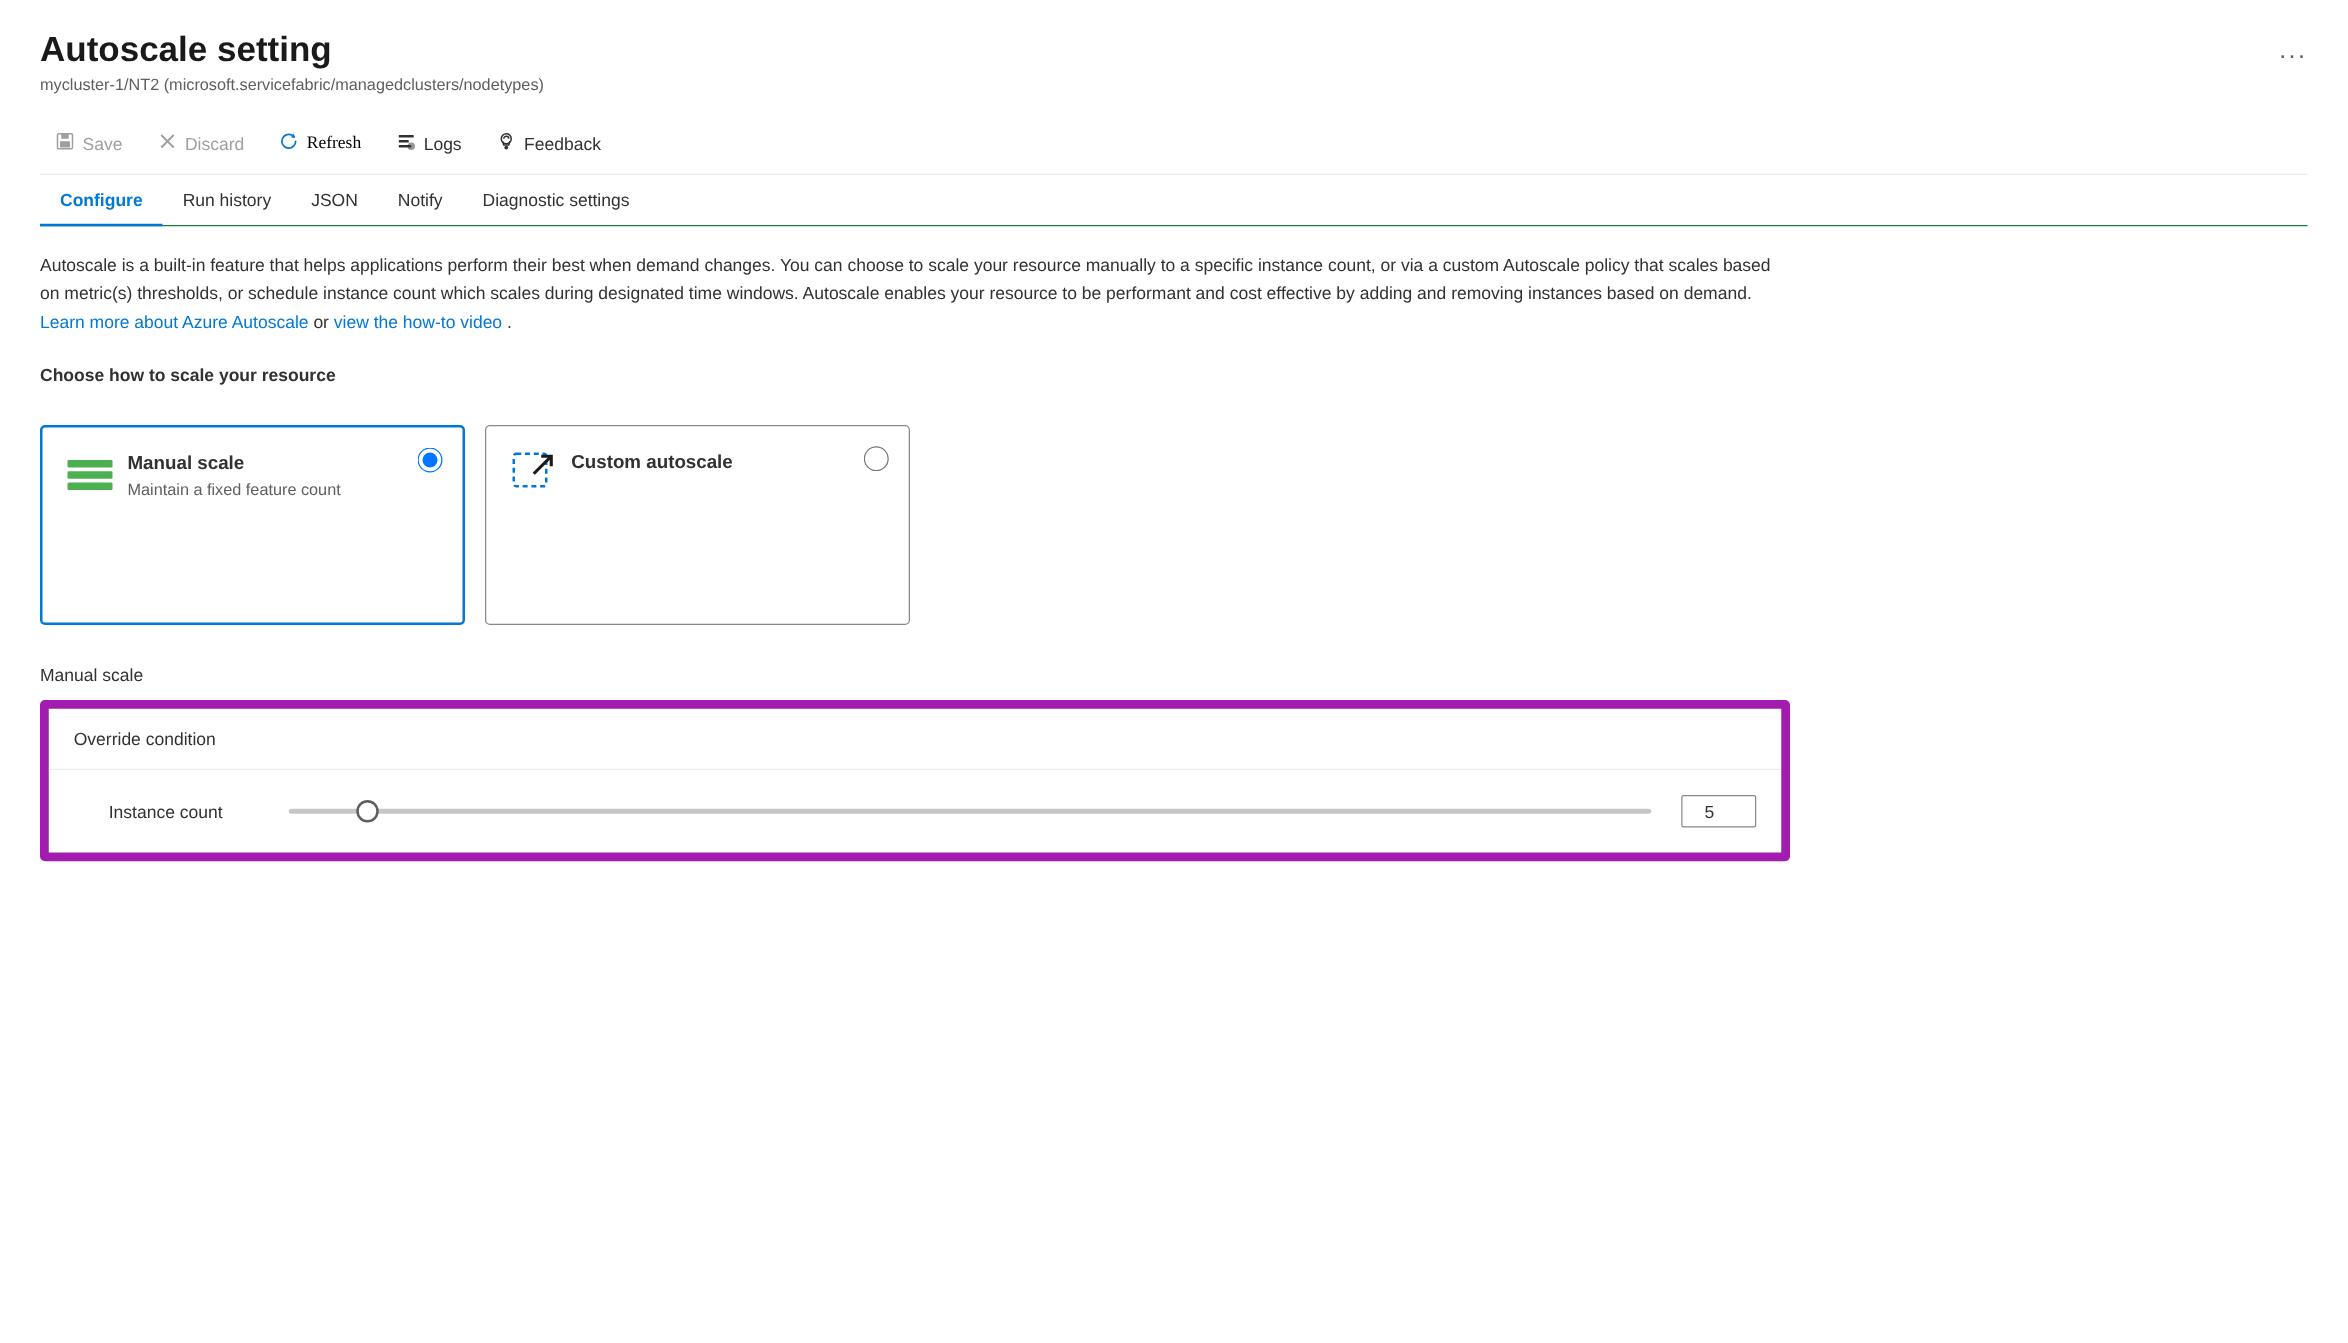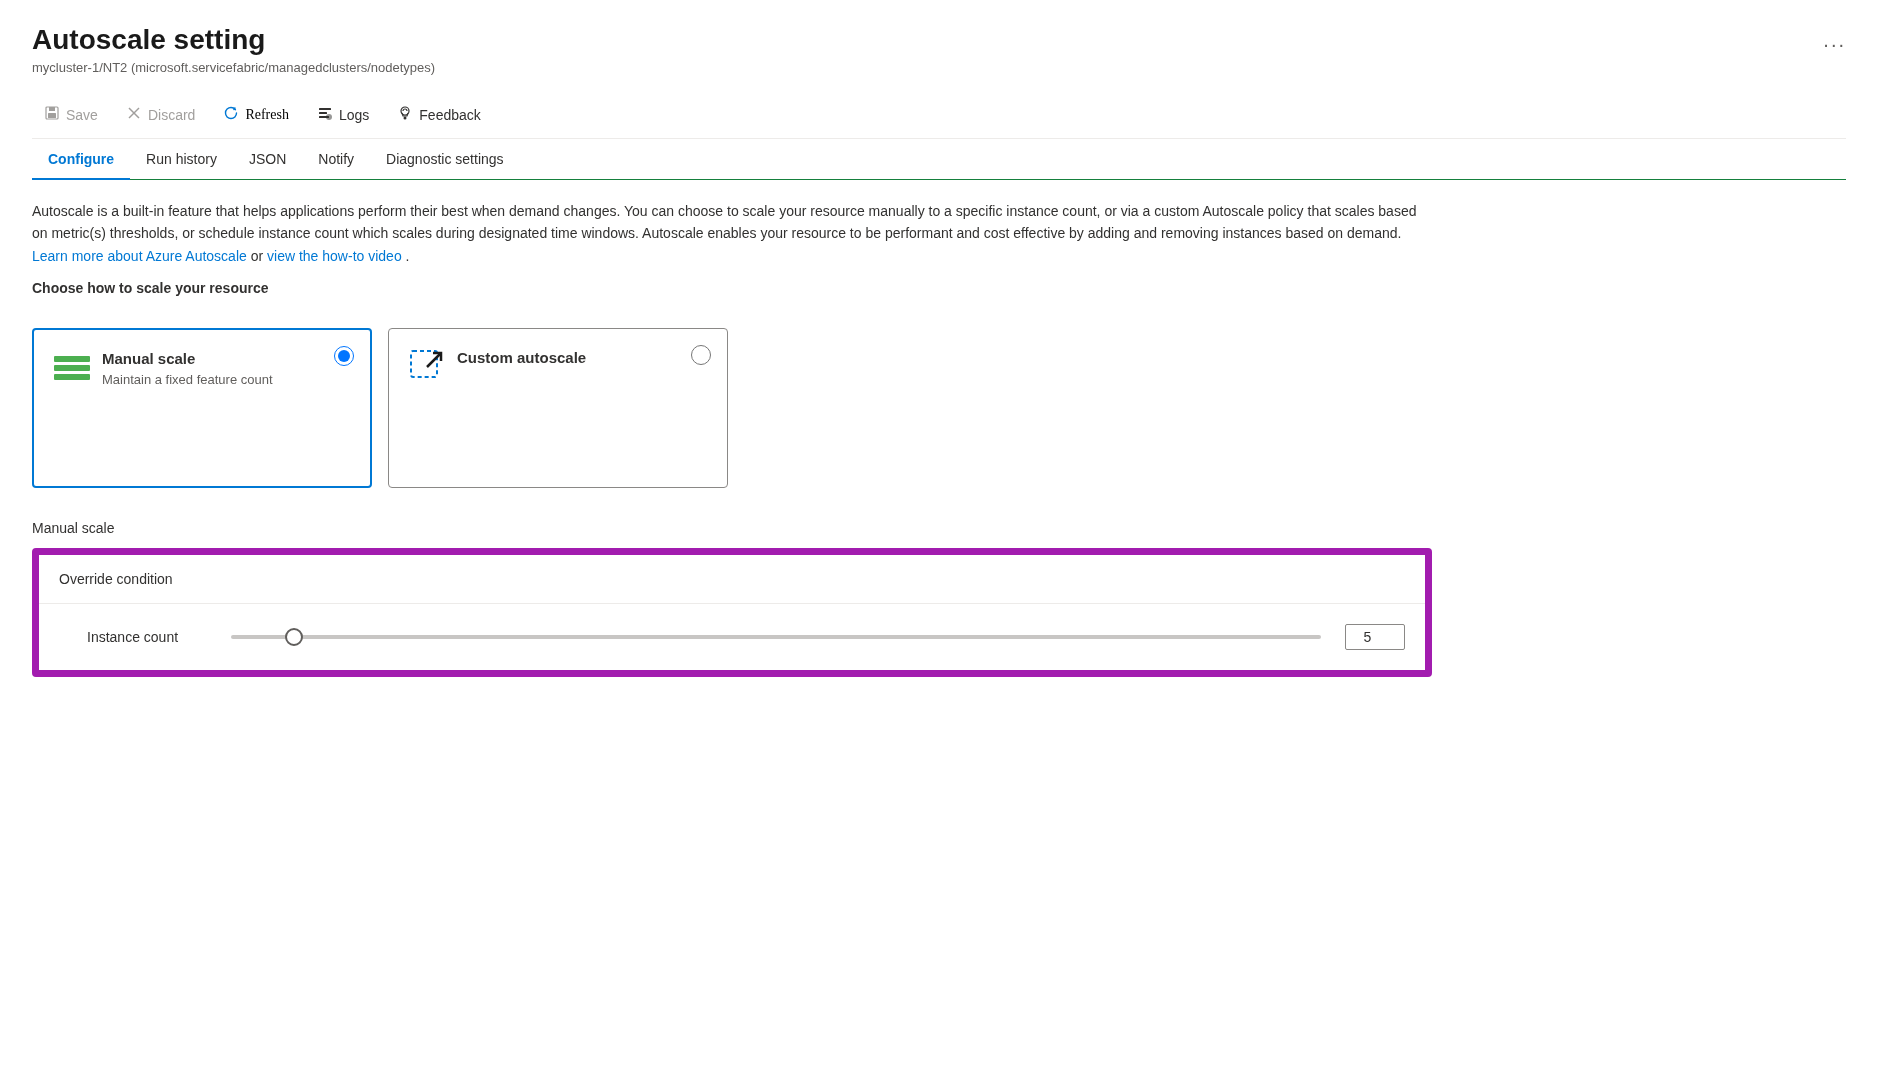--- a/index.html
+++ b/index.html
@@ -85,21 +85,21 @@
       bottom: -1px;
       left: 0;
       right: 0;
       height: 2px;
       background: #0078d4;
     }
     .description-block {
       font-size: 14px;
       line-height: 1.6;
       color: #323130;
-      margin-bottom: 13px;
+      margin-bottom: 24px;
       max-width: 1400px;
     }
     .description-block a {
       color: #0078d4;
       text-decoration: none;
     }
     .section-title {
       font-size: 14px;
       font-weight: 600;
       color: #323130;

